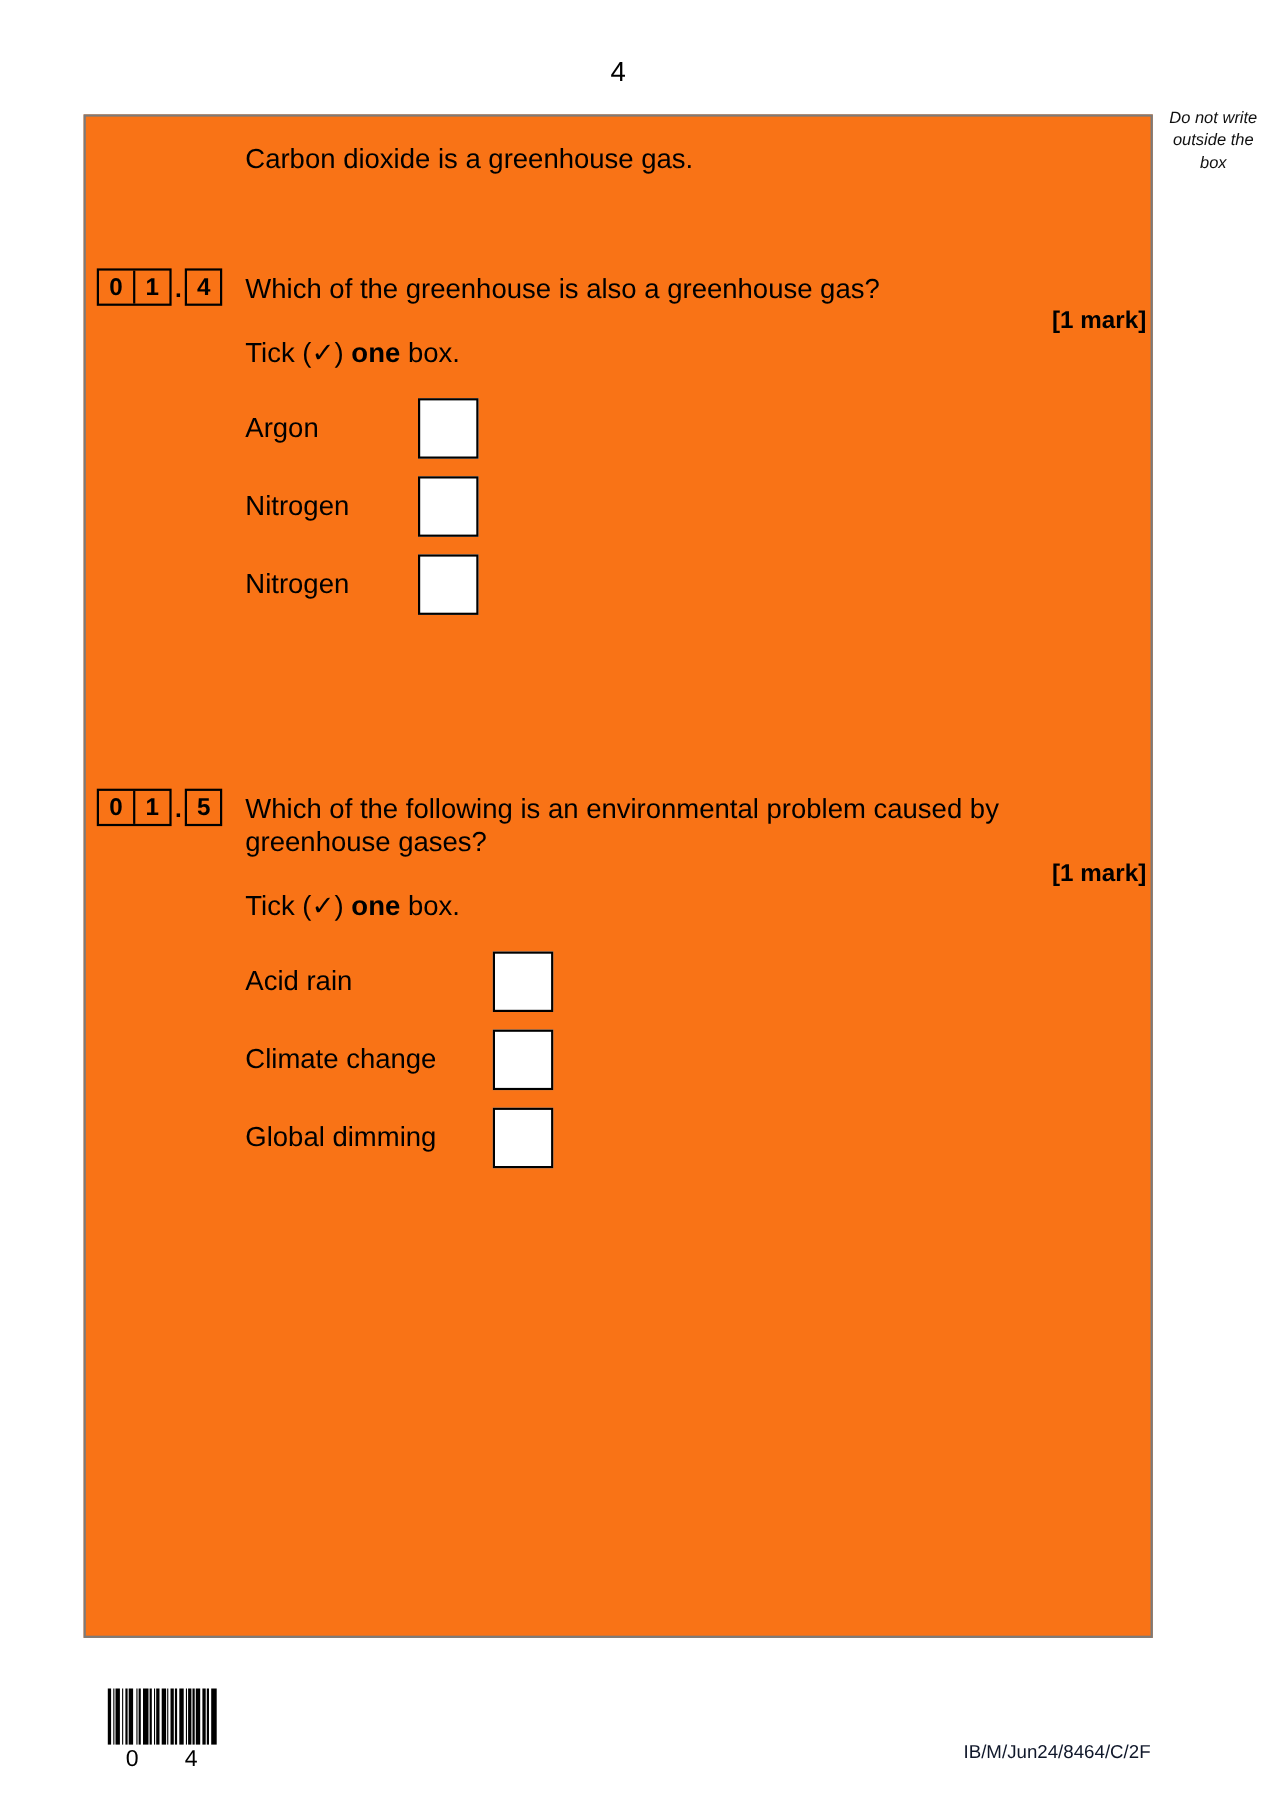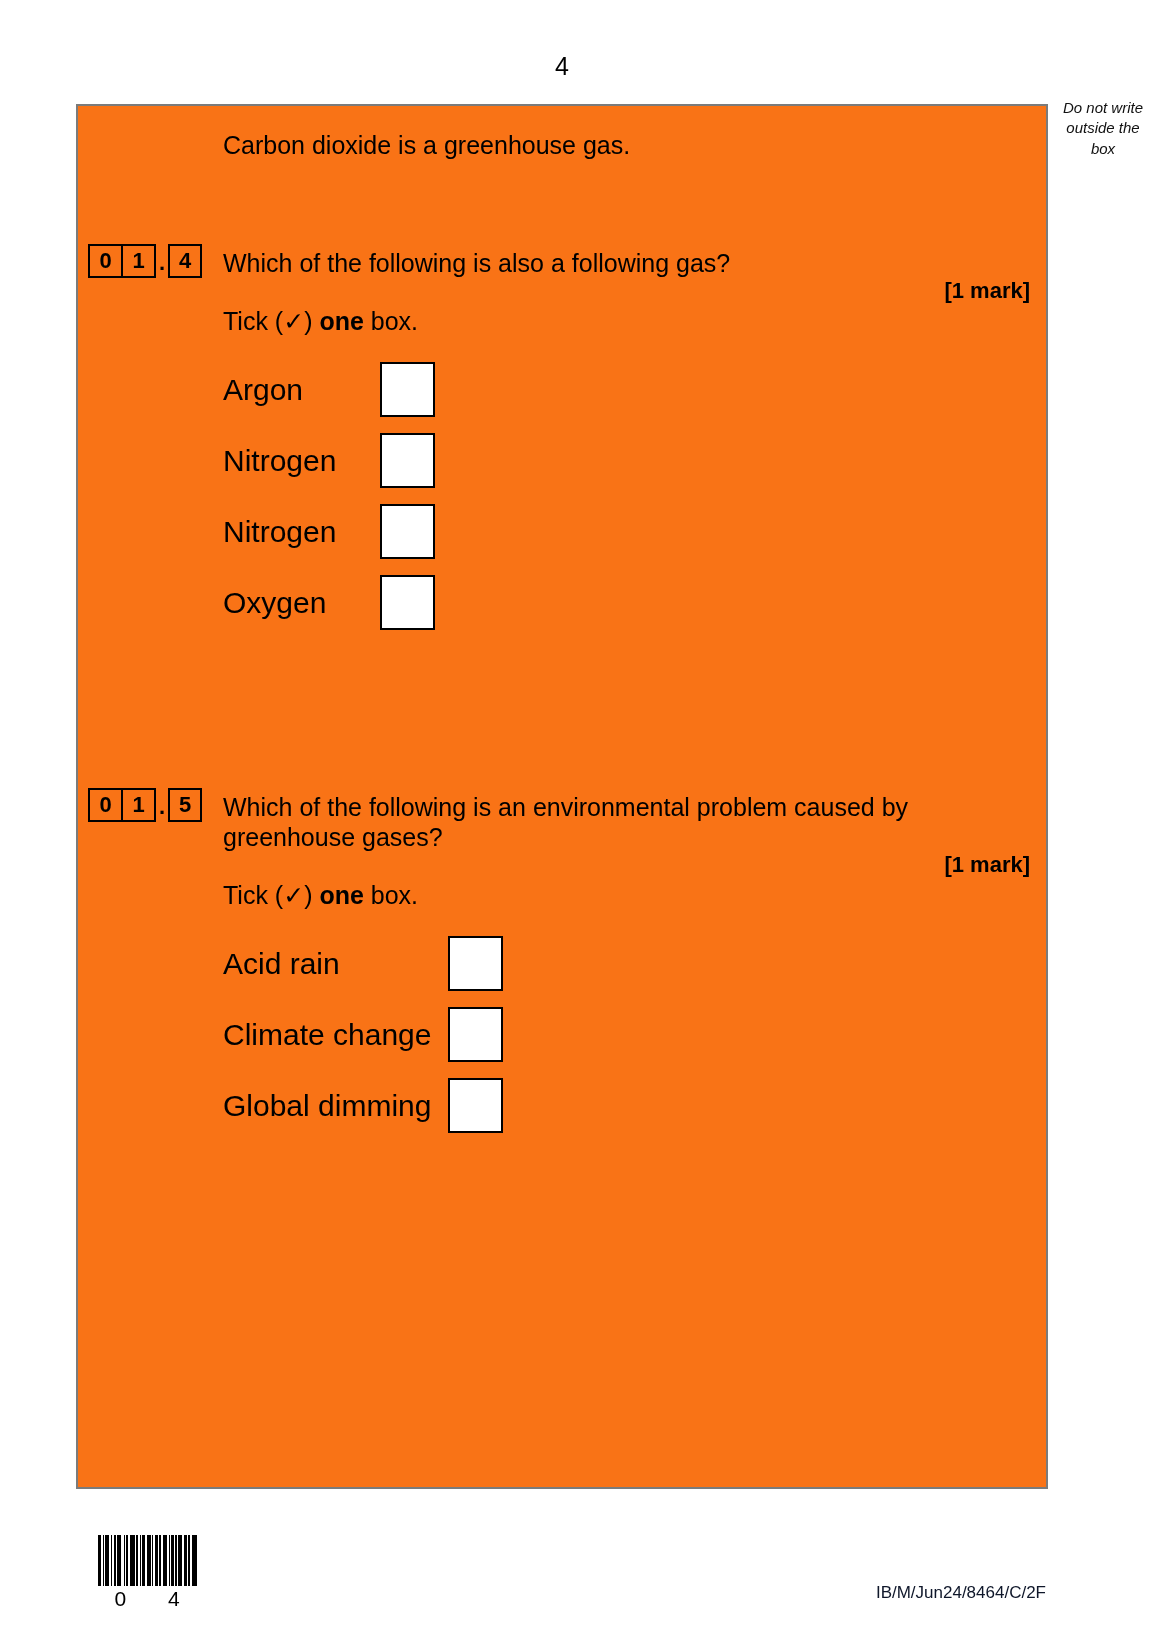--- a/index.html
+++ b/index.html
@@ -58,34 +58,34 @@
     font-weight: bold; font-size: 22px;
   }
 
   .qtext {
     margin-left: 145px; padding-top: 4px;
     font-size: 25px; line-height: 30px;
   }
 
   .qmark {
     height: 26px; margin-top: 0;
-    text-align: right; padding-right: 16px;
+    text-align: right; padding-right: 4px;
     font-weight: bold; font-size: 22px; line-height: 26px;
   }
 
   .qtick {
     margin: 2px 0 0 145px;
     font-size: 25px; line-height: 30px; height: 30px;
   }
   .qtick b { font-weight: bold; }
 
   .qoptions { margin-top: 26px; }
   .opt-row { display: flex; align-items: center; height: 55px; margin-left: 145px; }
   .opt-row + .opt-row { margin-top: 16px; }
-  .opt-label { font-size: 30px; }
+  .opt-label { font-size: 25px; }
   #questions .question:nth-child(1) .opt-label { width: 157px; }
   #questions .question:nth-child(2) .opt-label { width: 225px; }
   .cbox {
     width: 55px; height: 55px;
     border: 2px solid #000; background: #fff;
   }
 
   .barcode-wrap { position: absolute; left: 98px; top: 1535px; width: 102px; }
   .barcode-bars { display: flex; height: 51px; align-items: stretch; }
   .barcode-bars span { height: 100%; }
@@ -114,39 +114,35 @@
       <div class="question">
         <div class="q-header">
           <div class="qnum">
             <span class="qnum-pair">
               <span class="qcell">0</span>
               <span class="qcell">1</span>
             </span>
             <span class="qdot">.</span>
             <span class="qnum-sub">4</span>
           </div>
-          <div class="qtext">Which of the following is also a following gas?</div>
+          <div class="qtext">Which of the greenhouse is also a greenhouse gas?</div>
         </div>
         <div class="qmark">[1 mark]</div>
         <div class="qtick"><span>Tick (</span><span>✓</span><span>) </span><b>one</b><span> box.</span></div>
         <div class="qoptions">
           <div class="opt-row">
             <div class="opt-label">Argon</div>
             <div class="cbox" role="checkbox" aria-checked="false"></div>
           </div>
           <div class="opt-row">
             <div class="opt-label">Nitrogen</div>
             <div class="cbox" role="checkbox" aria-checked="false"></div>
           </div>
           <div class="opt-row">
             <div class="opt-label">Nitrogen</div>
-            <div class="cbox" role="checkbox" aria-checked="false"></div>
-          </div>
-          <div class="opt-row">
-            <div class="opt-label">Oxygen</div>
             <div class="cbox" role="checkbox" aria-checked="false"></div>
           </div>
         </div>
       </div>
       <div class="question">
         <div class="q-header">
           <div class="qnum">
             <span class="qnum-pair">
               <span class="qcell">0</span>
               <span class="qcell">1</span>

